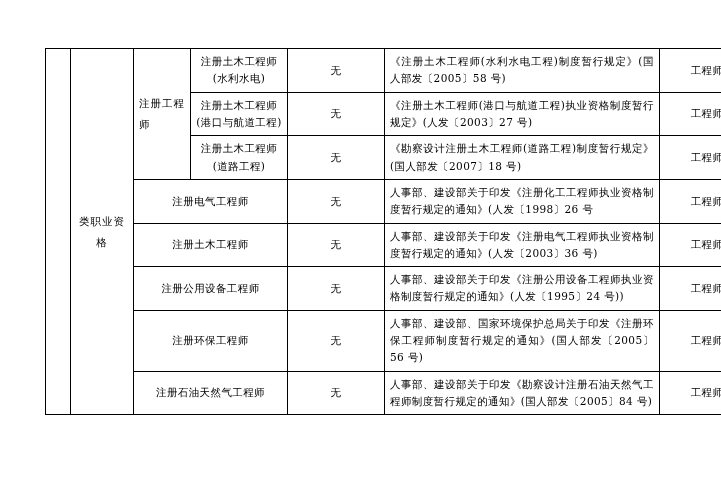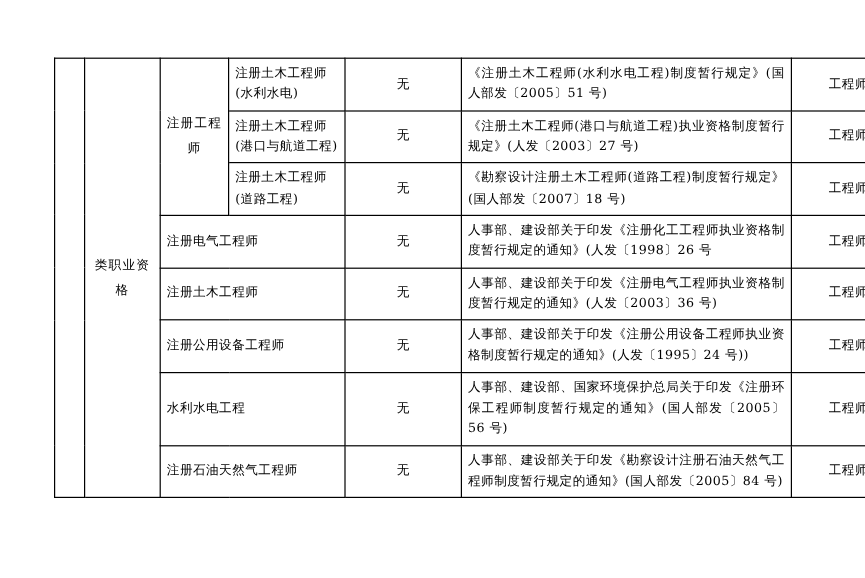--- a/index.html
+++ b/index.html
@@ -40,25 +40,25 @@
   td.col-marker {
     width: 14px;
     padding: 0;
   }
   td.col-category {
     width: 52px;
     text-align: center;
   }
   td.col-group {
     width: 46px;
-    text-align: center;
+    text-align: left;
   }
   td.col-name {
     width: 86px;
-    text-align: left;
+    text-align: center;
   }
   td.col-condition {
     width: 86px;
     text-align: center;
   }
   td.col-basis {
     width: 264px;
     text-align: justify;
     text-justify: inter-ideograph;
   }
@@ -81,21 +81,21 @@
       <tr>
         <td class="col-marker" rowspan="8"></td>
         <td class="col-category" rowspan="8">
           <span class="vtext">类职业资格</span>
         </td>
         <td class="col-group" rowspan="3">
           <span class="vtext">注册工程师</span>
         </td>
         <td class="col-name">注册土木工程师(水利水电)</td>
         <td class="col-condition">无</td>
-        <td class="col-basis">《注册土木工程师(水利水电工程)制度暂行规定》(国人部发〔2005〕51 号)</td>
+        <td class="col-basis">《注册土木工程师(水利水电工程)制度暂行规定》(国人部发〔2005〕58 号)</td>
         <td class="col-title">工程师</td>
       </tr>
       <tr>
         <td class="col-name">注册土木工程师(港口与航道工程)</td>
         <td class="col-condition">无</td>
         <td class="col-basis">《注册土木工程师(港口与航道工程)执业资格制度暂行规定》(人发〔2003〕27 号)</td>
         <td class="col-title">工程师</td>
       </tr>
       <tr>
         <td class="col-name">注册土木工程师(道路工程)</td>
@@ -115,21 +115,21 @@
         <td class="col-basis">人事部、建设部关于印发《注册电气工程师执业资格制度暂行规定的通知》(人发〔2003〕36 号)</td>
         <td class="col-title">工程师</td>
       </tr>
       <tr>
         <td class="col-name" colspan="2">注册公用设备工程师</td>
         <td class="col-condition">无</td>
         <td class="col-basis">人事部、建设部关于印发《注册公用设备工程师执业资格制度暂行规定的通知》(人发〔1995〕24 号))</td>
         <td class="col-title">工程师</td>
       </tr>
       <tr>
-        <td class="col-name" colspan="2">水利水电工程</td>
+        <td class="col-name" colspan="2">注册环保工程师</td>
         <td class="col-condition">无</td>
         <td class="col-basis">人事部、建设部、国家环境保护总局关于印发《注册环保工程师制度暂行规定的通知》(国人部发〔2005〕56 号)</td>
         <td class="col-title">工程师</td>
       </tr>
       <tr>
         <td class="col-name" colspan="2">注册石油天然气工程师</td>
         <td class="col-condition">无</td>
         <td class="col-basis">人事部、建设部关于印发《勘察设计注册石油天然气工程师制度暂行规定的通知》(国人部发〔2005〕84 号)</td>
         <td class="col-title">工程师</td>
       </tr>

